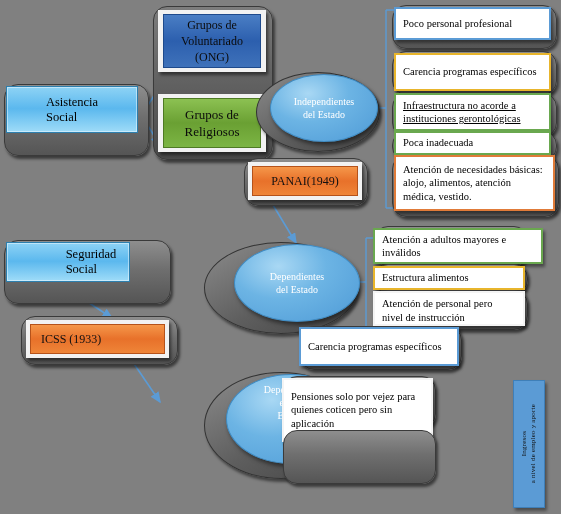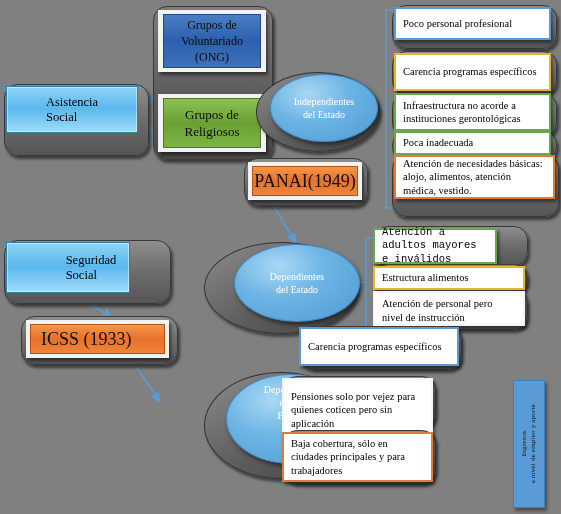--- a/index.html
+++ b/index.html
@@ -65,21 +65,21 @@
     text-align: center;
     font-size: 13px; line-height: 17px;
   }
   
   .orangebox {
     background: linear-gradient(180deg,#f5974a 0%,#e8712a 50%,#ef8538 100%);
     border: 1px solid #b5521a;
     color: #111;
     display: flex; align-items: center; justify-content: center;
     text-align: center;
-    font-size: 18px;
+    font-size: 12px;
   }
   
   .mat {
     position: absolute;
     background: #f2f2f2;
     box-shadow: 2px 3px 3px rgba(0,0,0,.5);
   }
 
   
   .ellipse {
@@ -201,61 +201,60 @@
   <div class="mat" style="left:248px; top:162px; width:114px; height:38px;"></div>
   <div class="node orangebox" style="left:252px; top:166px; width:106px; height:30px;">PANAI(1949)</div>
 
   <div class="shell" style="left:392px; top:5px; width:163px; height:42px;"></div>
   <div class="node callout b-blue" style="left:394px; top:7px; width:157px; height:33px;">Poco personal profesional</div>
 
   <div class="shell" style="left:392px; top:51px; width:163px; height:42px;"></div>
   <div class="node callout b-gold" style="left:394px; top:53px; width:157px; height:38px;">Carencia programas específicos</div>
 
   <div class="shell" style="left:392px; top:93px; width:163px; height:42px;"></div>
-  <div class="node callout b-green" style="left:394px; top:93px; width:157px; height:38px;">Infraestructura no acorde a instituciones gerontológicas</div>
+  <div class="node callout b-green" style="left:394px; top:93px; width:157px; height:38px;text-decoration:underline;">Infraestructura no acorde a instituciones gerontológicas</div>
 
   <div class="shell" style="left:392px; top:131px; width:163px; height:28px;"></div>
   <div class="node callout b-green" style="left:394px; top:131px; width:157px; height:24px;">Poca inadecuada</div>
 
   <div class="shell" style="left:392px; top:155px; width:165px; height:60px;"></div>
-  <div class="node callout b-orange" style="left:394px; top:155px; width:161px; height:44px;">Atención de necesidades básicas: alojo, alimentos, atención médica, vestido.</div>
+  <div class="node callout b-orange" style="left:394px; top:155px; width:161px; height:56px;">Atención de necesidades básicas: alojo, alimentos, atención médica, vestido.</div>
 
   <div class="shell" style="left:4px; top:240px; width:165px; height:62px;"></div>
-  <div class="node bluebox" style="left:6px; top:242px; width:124px; height:51px; white-space:pre-line;padding-left:46px;">Seguridad
+  <div class="node bluebox" style="left:6px; top:242px; width:124px; height:40px; white-space:pre-line;padding-left:46px;">Seguridad
 Social</div>
 
   <div class="shell" style="left:21px; top:316px; width:155px; height:47px;"></div>
   <div class="mat" style="left:26px; top:320px; width:143px; height:38px;"></div>
   <div class="node orangebox" style="left:30px; top:324px; width:135px; height:30px; justify-content:flex-start; padding-left:10px;">ICSS (1933)</div>
 
   <div class="ellipse-shell" style="left:204px; top:242px; width:152px; height:90px;"></div>
   <div class="node ellipse" style="left:234px; top:244px; width:126px; height:78px; white-space:pre-line;">Dependientes
 del Estado</div>
 
   <div class="shell" style="left:374px; top:226px; width:152px; height:38px;"></div>
-  <div class="node callout b-green" style="left:373px; top:228px; width:124px; height:36px;font-family:Liberation Mono, monospace;">Atención a adultos mayores e inválidos</div>
+  <div class="node callout b-green" style="left:373px; top:228px; width:170px; height:36px;">Atención a adultos mayores e inválidos</div>
 
   <div class="shell" style="left:374px; top:264px; width:152px; height:28px;"></div>
   <div class="node callout b-gold" style="left:373px; top:266px; width:152px; height:24px;">Estructura alimentos</div>
 
   <div class="shell" style="left:374px; top:290px; width:152px; height:38px;"></div>
   <div class="node callout b-white" style="left:373px; top:291px; width:152px; height:35px; align-items:flex-start; padding-top:4px; overflow:hidden;">Atención de personal pero nivel de instrucción</div>
 
   <div class="shell" style="left:300px; top:326px; width:160px; height:42px;"></div>
   <div class="node callout b-blue" style="left:299px; top:327px; width:160px; height:39px;">Carencia programas específicos</div>
 
   <div class="ellipse-shell" style="left:204px; top:372px; width:152px; height:105px;"></div>
   <div class="node ellipse" style="left:226px; top:374px; width:130px; height:90px; white-space:pre-line; align-items:flex-start; padding-top:8px;">Dependientes
 es del
 Estado</div>
 
   <div class="shell" style="left:283px; top:376px; width:151px; height:50px;"></div>
   <div class="node callout b-white" style="left:282px; top:378px; width:151px; height:64px;">Pensiones solo por vejez para quienes coticen pero sin aplicación</div>
 
   <div class="shell" style="left:283px; top:430px; width:151px; height:52px;"></div>
-  <div class="node callout b-orange" style="left:282px; top:432px; width:151px; height:50px;">Baja cobertura, sólo en ciudades principales y para trabajadores</div>
 
   <div class="node vlabel" style="left:513px; top:380px; width:32px; height:128px;">
     <span>Ingresos
 a nivel de empleo y aporte</span>
   </div>
 
 </div>
 
 </body></html>

